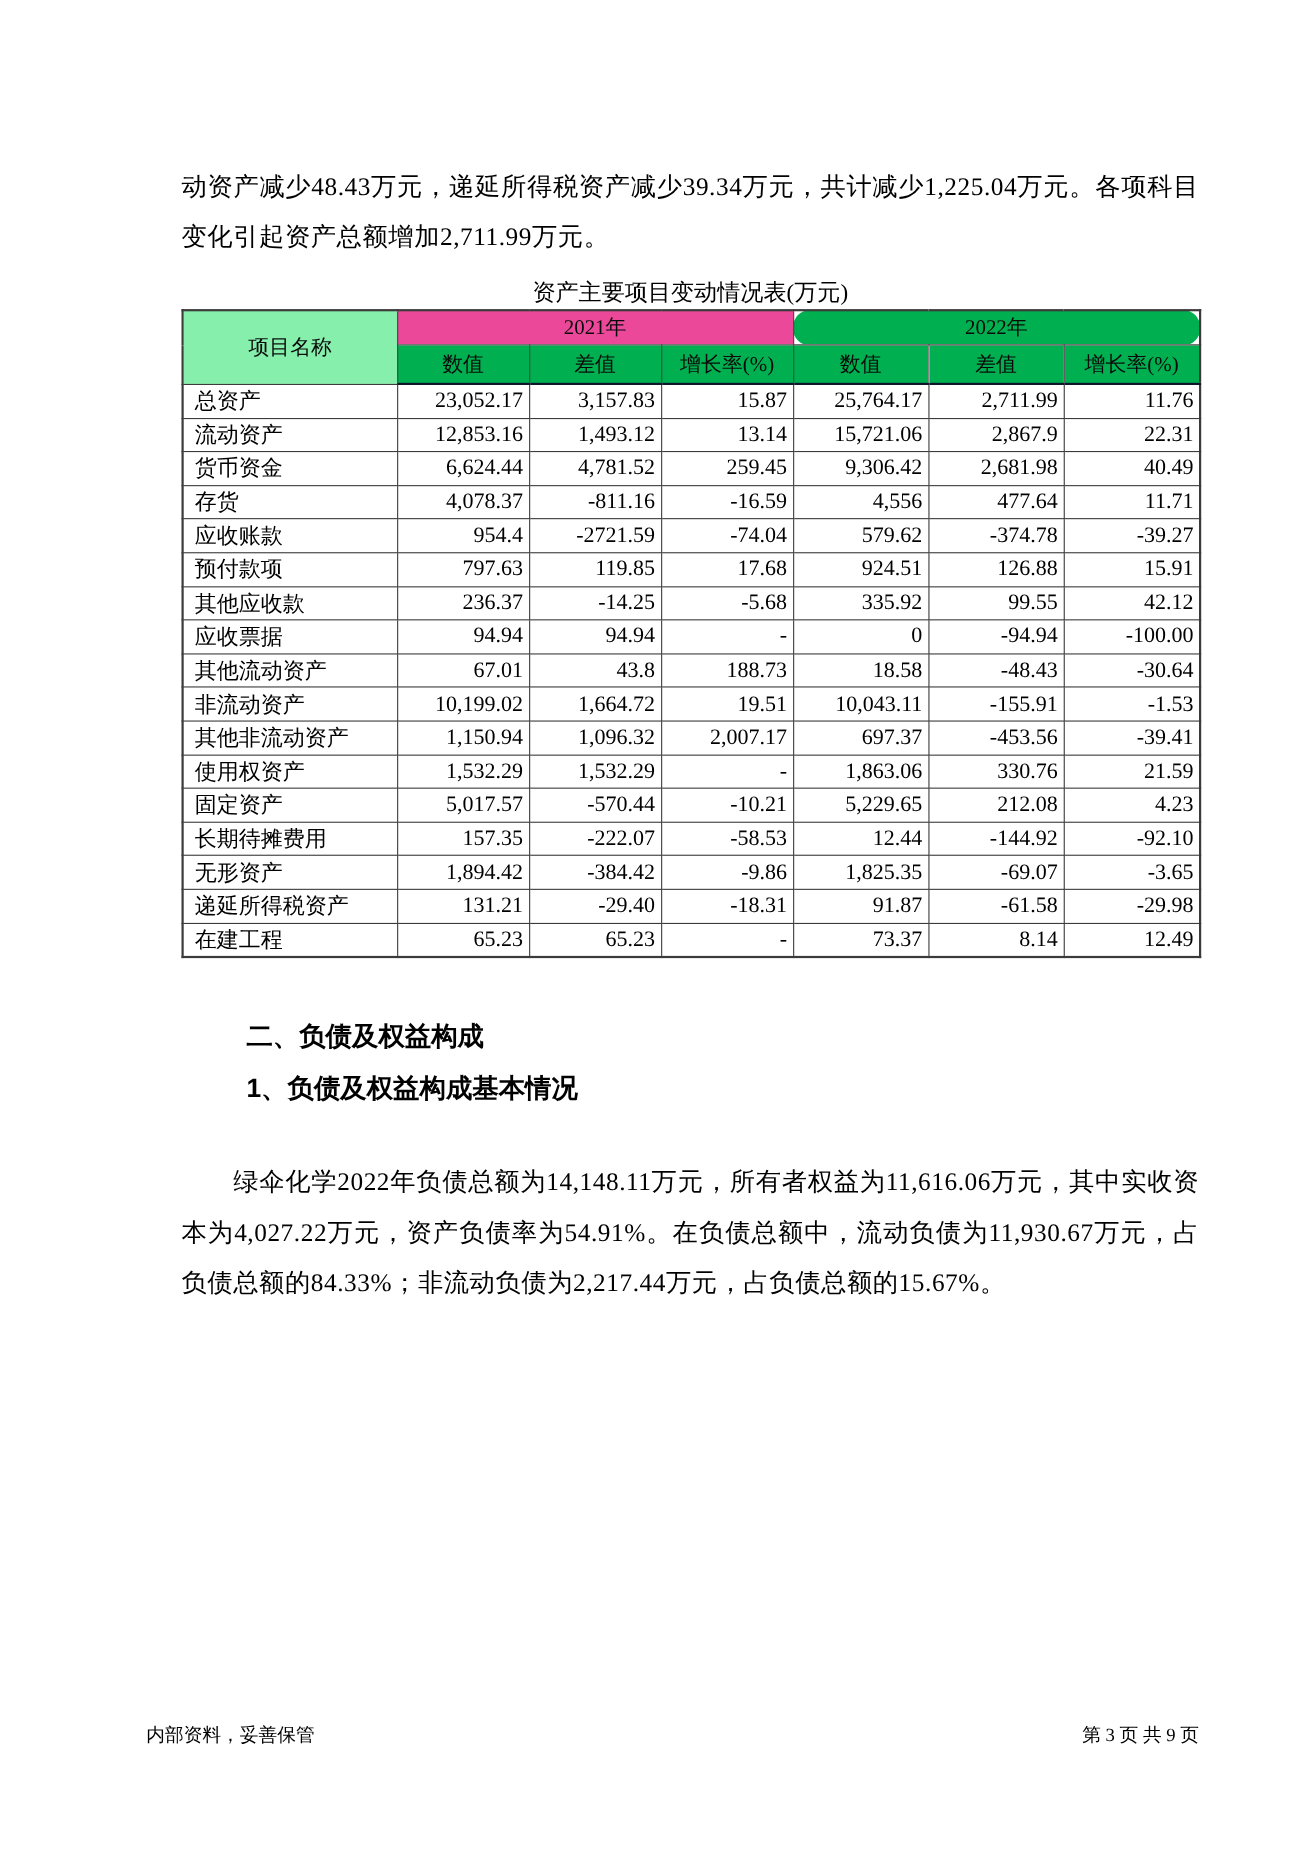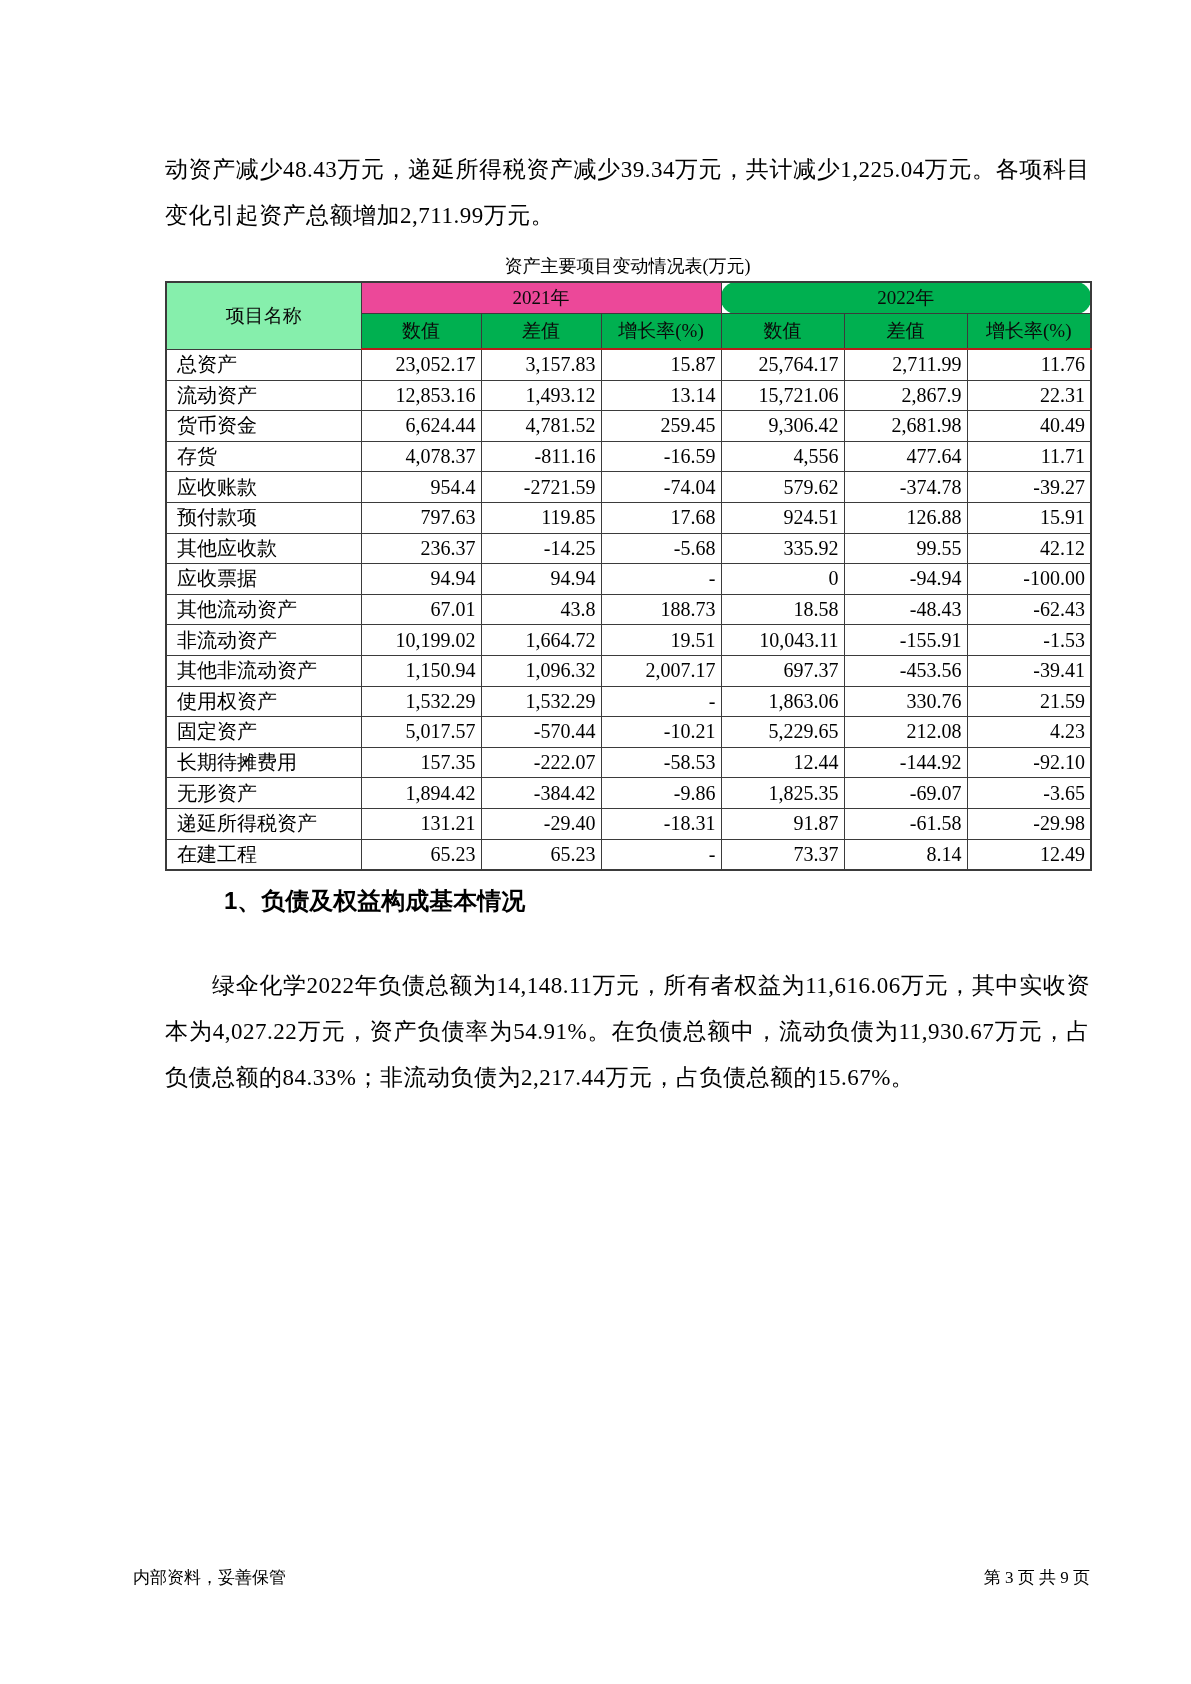--- a/index.html
+++ b/index.html
@@ -20,21 +20,21 @@
     font-size:23px;
     line-height:46px;
     text-align:justify;
     letter-spacing:0.5px;
   }
   .intro { padding-top:147px; }
 
   .table-title {
     margin-top:17px;
     text-align:center;
-    font-size:18px;
+    font-size:21px;
     line-height:20px;
   }
 
   table.asset-table {
     margin-top:5px;
     width:925px;
     border-collapse:collapse;
     table-layout:fixed;
     border:2px solid #3b3b3b;
   }
@@ -45,21 +45,21 @@
   }
   .asset-table thead th {
     background:#00B050;
     font-weight:normal;
     font-size:19px;
     text-align:center;
     color:#0a0a0a;
   }
   .asset-table thead tr.group-row th { height:28px; }
   .asset-table thead tr.sub-row th { height:32px; }
-  .asset-table thead tr.sub-row th { border-bottom:2px solid #b91c1c; }
+  .asset-table thead tr.sub-row th { border-bottom:2px solid #0f172a; }
   .asset-table tbody td {
     font-size:20px;
     height:29.6px;
     text-align:right;
     padding:0 5px 0 0;
   }
   .asset-table tbody td.item-name {
     text-align:left;
     padding:0 0 0 10px;
   }
@@ -196,21 +196,21 @@
             <td>-94.94</td>
             <td>-100.00</td>
           </tr>
           <tr>
             <td class="item-name">其他流动资产</td>
             <td>67.01</td>
             <td>43.8</td>
             <td>188.73</td>
             <td>18.58</td>
             <td>-48.43</td>
-            <td>-62.43</td>
+            <td>-30.64</td>
           </tr>
           <tr>
             <td class="item-name">非流动资产</td>
             <td>10,199.02</td>
             <td>1,664.72</td>
             <td>19.51</td>
             <td>10,043.11</td>
             <td>-155.91</td>
             <td>-1.53</td>
           </tr>
@@ -273,20 +273,21 @@
             <td>65.23</td>
             <td>65.23</td>
             <td>-</td>
             <td>73.37</td>
             <td>8.14</td>
             <td>12.49</td>
           </tr>
         </tbody>
     </table>
 
+    <h2 class="section-heading">二、负债及权益构成</h2>
 
     <h3 class="subsection-heading">1、负债及权益构成基本情况</h3>
 
     <p class="body-text indent">绿伞化学2022年负债总额为14,148.11万元，所有者权益为11,616.06万元，其中实收资本为4,027.22万元，资产负债率为54.91%。在负债总额中，流动负债为11,930.67万元，占负债总额的84.33%；非流动负债为2,217.44万元，占负债总额的15.67%。</p>
   </div>
 
   <div class="footer">
     <span class="footer-left">内部资料，妥善保管</span>
     <span class="footer-right">第 3 页  共 9 页</span>
   </div>

